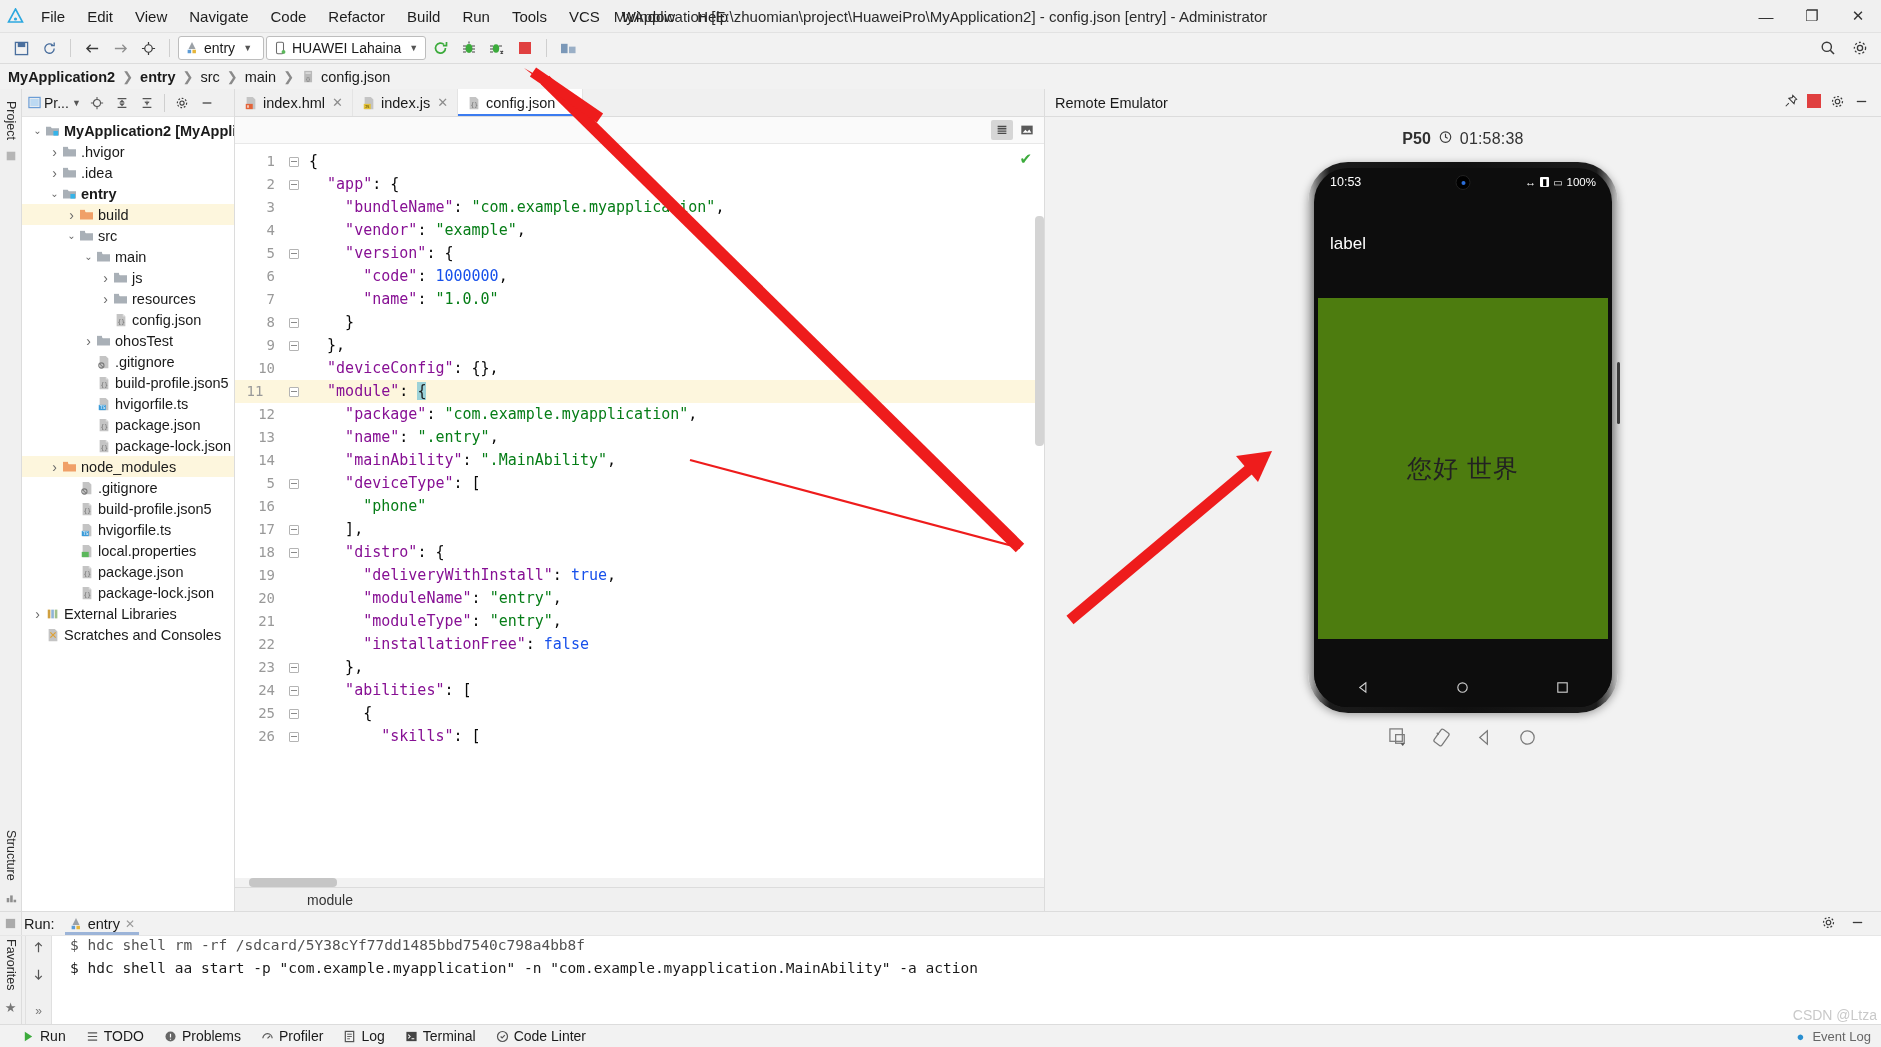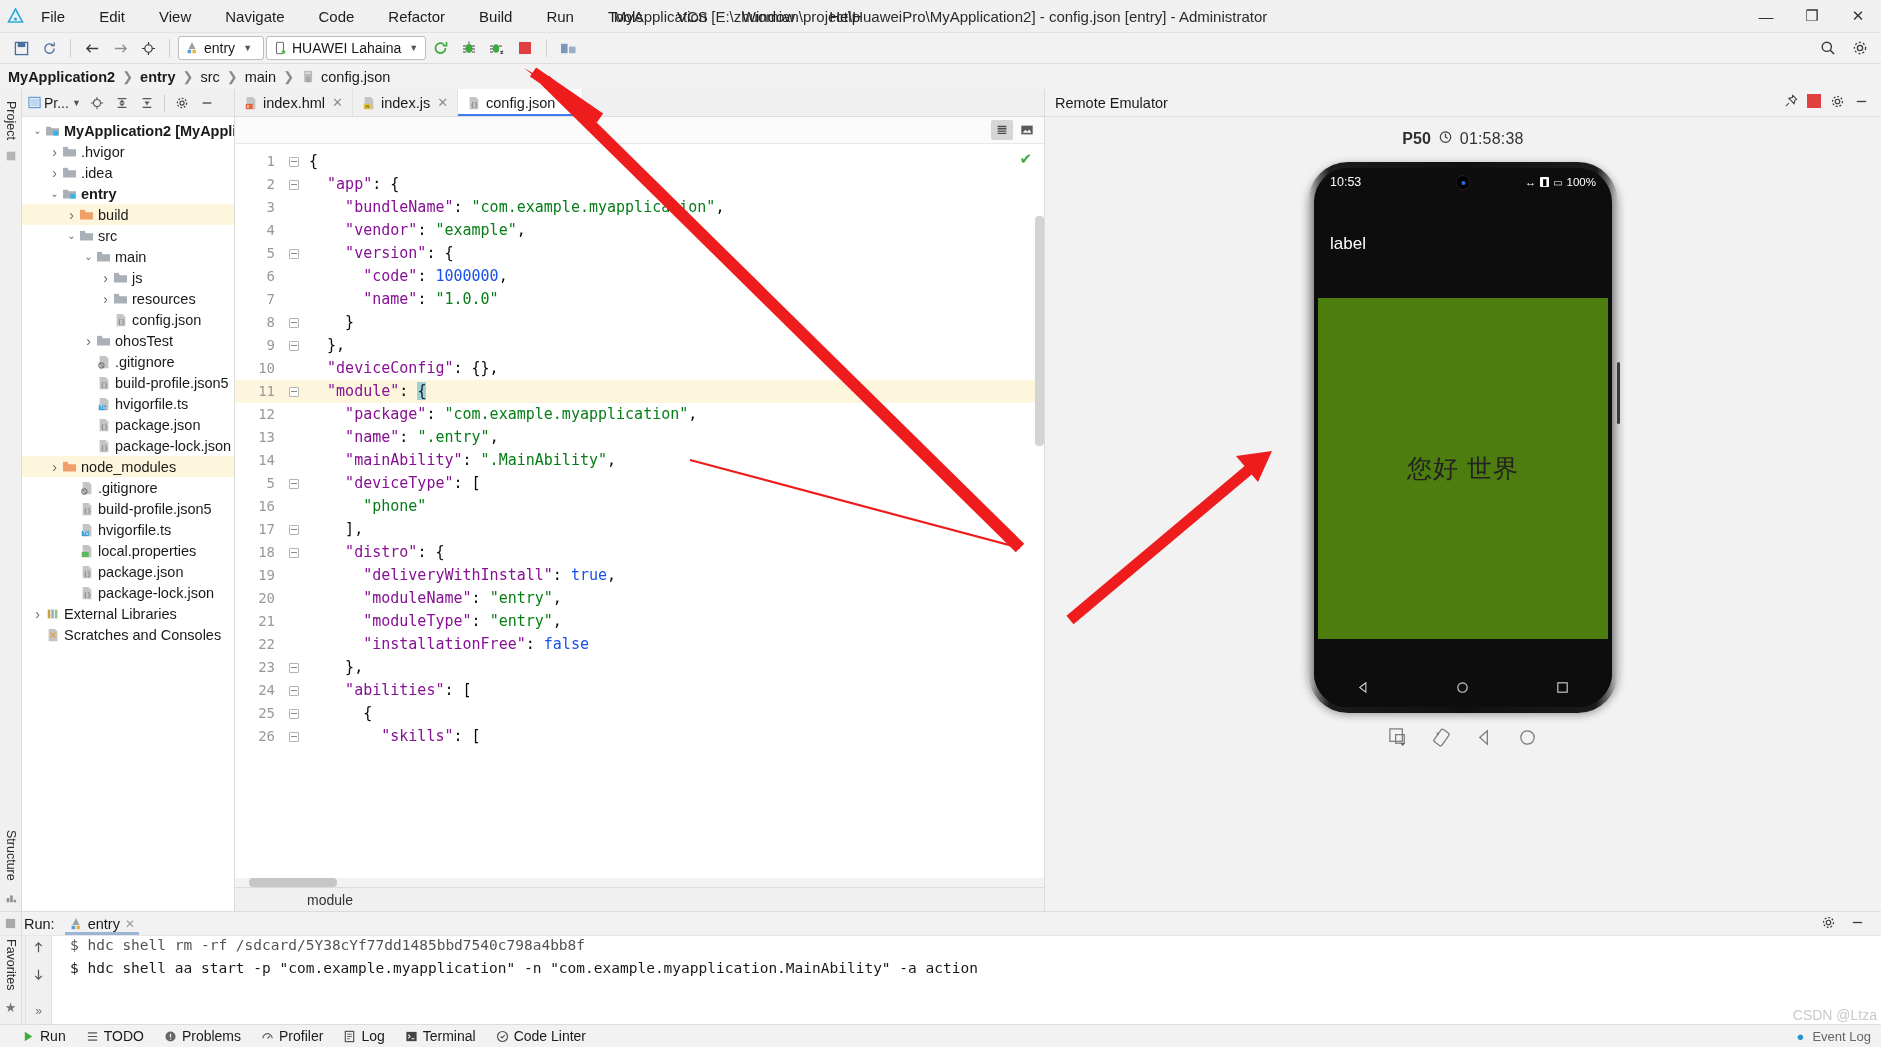--- a/index.html
+++ b/index.html
@@ -12,21 +12,21 @@
     position:relative;
   }
 
   
   #titlebar {
     height:33px; background:#f0f0f0; display:flex; align-items:center;
     border-bottom:1px solid #e2e2e2; position:relative;
   }
   .ide-logo { width:30px; display:flex; align-items:center; justify-content:center; }
   .ide-logo svg { display:block; }
-  .menu { display:flex; align-items:center; gap:12px; }
+  .menu { display:flex; align-items:center; gap:0px; }
   .menu-item {
     padding:3px 11px; font-size:15px; color:#1d1d1d; cursor:default; white-space:nowrap;
   }
   #window-title {
     position:absolute; left:0; right:0; text-align:center; font-size:15px; color:#2b2b2b;
     pointer-events:none;
   }
   .win-btns { margin-left:auto; display:flex; align-items:center; height:100%; z-index:3; }
   .win-btn { width:46px; height:33px; display:flex; align-items:center; justify-content:center; font-size:15px; color:#333; }
 
@@ -99,21 +99,21 @@
   #editor-toolstrip {
     height:27px; background:#fafafa; border-bottom:1px solid #e8e8e8; display:flex; align-items:center;
     justify-content:flex-end; padding-right:6px; gap:3px;
   }
   .et-btn{ width:22px;height:20px;display:flex;align-items:center;justify-content:center;border-radius:2px;}
   .et-btn.sel{background:#d6d6d6;}
   #code-wrap { flex:1; display:flex; position:relative; overflow:hidden; background:#fff;}
   #gutter { width:48px; background:#fff; text-align:right; padding-top:6px; color:#999;
             font-family:"DejaVu Sans Mono", monospace; font-size:14px; user-select:none;}
   .gline { height:23px; line-height:23px; padding-right:8px; }
-  .gline.hl { background:#fdf6dd; }
+  .gline.hl { background:#fdf6dd;text-align:center; }
   #fold { width:22px; padding-top:6px; background:#fff; }
   .fline { height:23px; display:flex; align-items:center; justify-content:center;}
   .fline.hl{background:#fdf6dd;}
   .fold-box { width:10px;height:10px;border:1px solid #b4b4b4;border-radius:1px;display:flex;align-items:center;justify-content:center;background:#fff;}
   .fold-box i { display:block;width:6px;height:1px;background:#8a8a8a;}
   #code { flex:1; padding-top:6px; font-family:"DejaVu Sans Mono", monospace; font-size:15px;
           position:relative; overflow:hidden;}
   .cline { height:23px; line-height:23px; white-space:pre; padding-left:4px;}
   .cline.hl { background:#fdf6dd; }
   .k { color:#871094; }   

